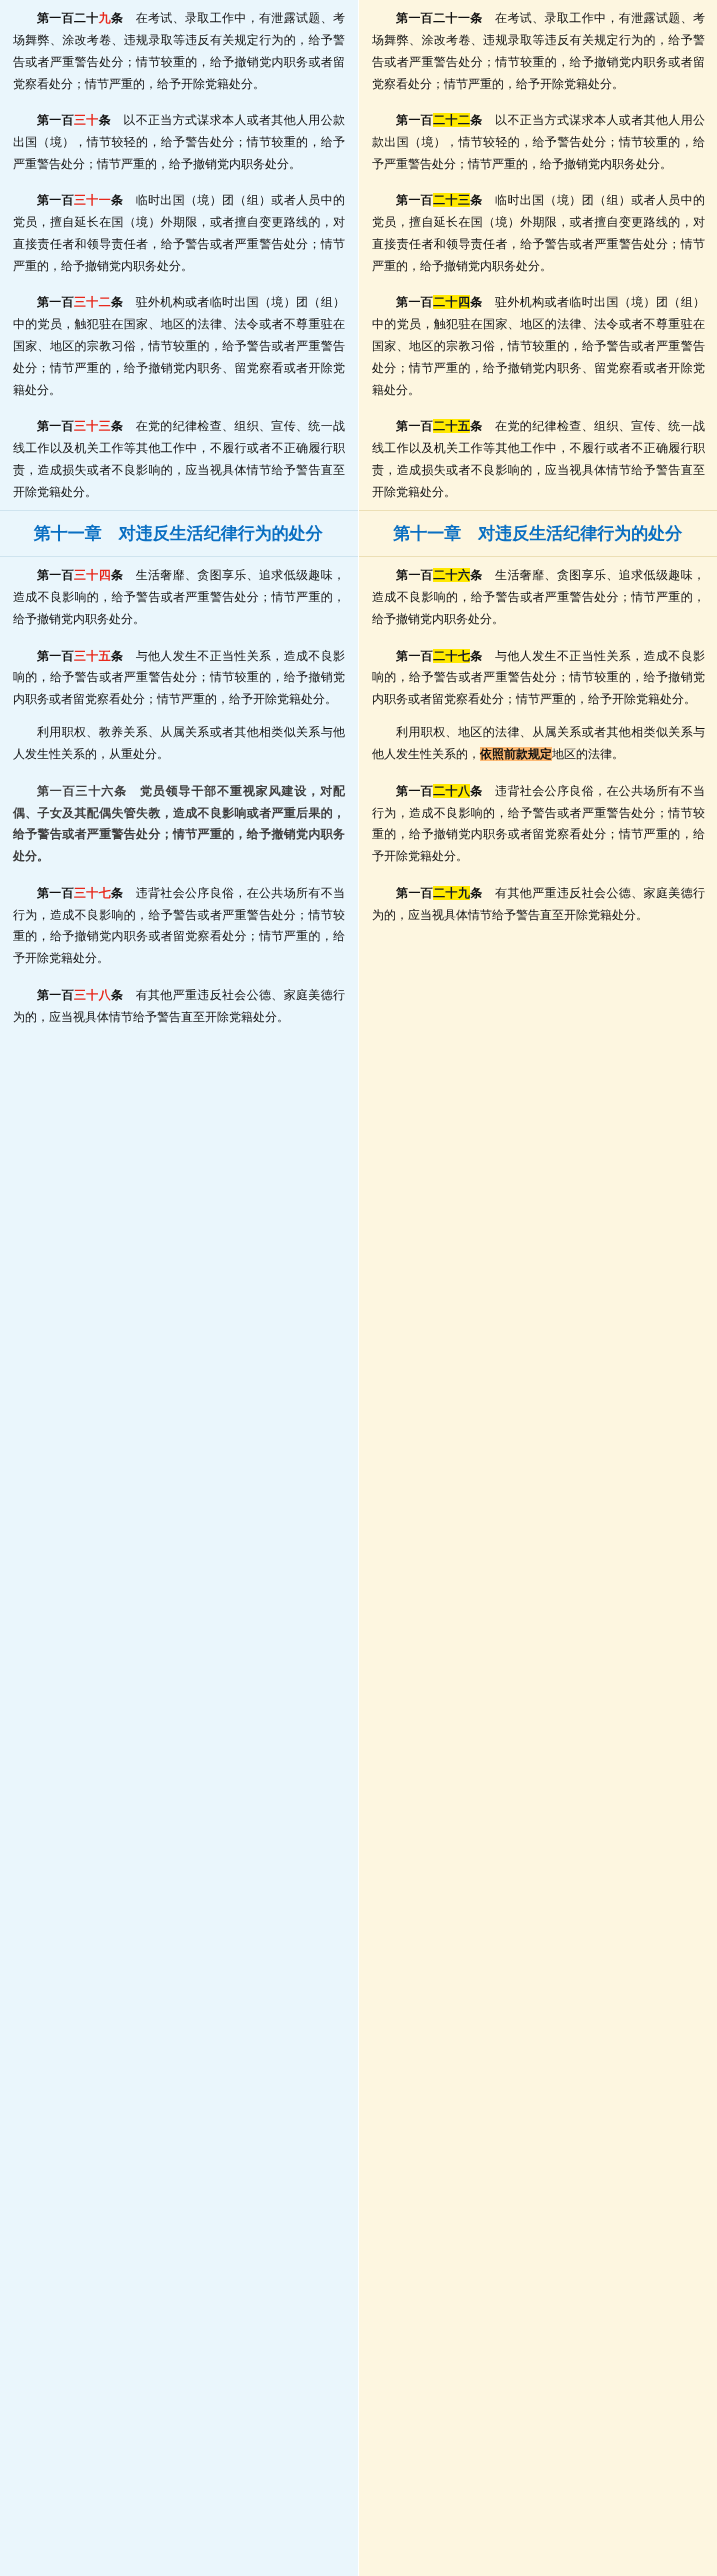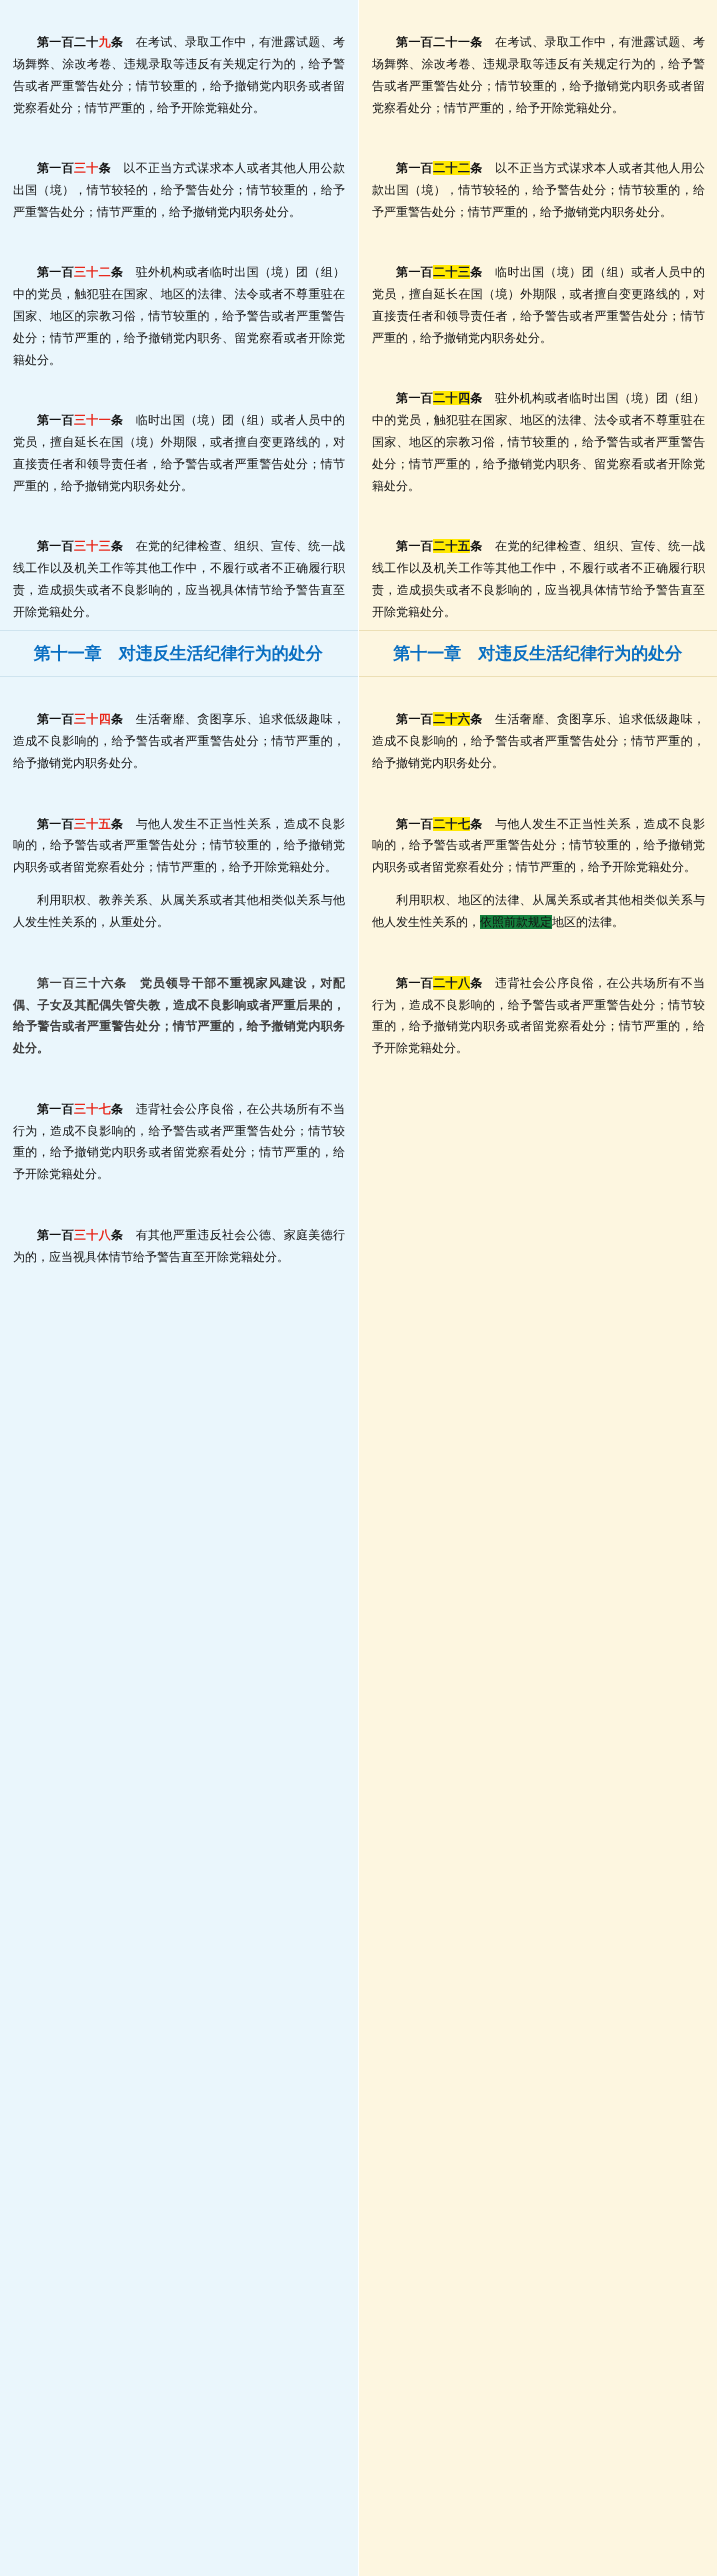--- a/index.html
+++ b/index.html
@@ -26,21 +26,20 @@
   .col-left {
     background: #eaf6fc;
     border-right: 0.8px solid #ffffff;
   }
   .col-right {
     background: #fdf6e0;
   }
   .block {
     padding: 8.2px 13px 6.5px 13px;
     box-sizing: border-box;
-    margin-top: 24px;
   }
   .para {
     font-size: 12px;
     line-height: 1.82;
     color: #111111;
     text-align: justify;
     text-justify: inter-ideograph;
     text-indent: 2em;
     margin: 0 0 11.4px 0;
     word-break: break-all;
@@ -53,21 +52,22 @@
   .num-red {
     color: #e8281b;
     font-weight: bold;
   }
   .num-hl {
     background: #ffe800;
     color: #0f172a;
     font-weight: bold;
   }
   .hl {
-    background: #15803d;
+    background: #fdba74;
+    font-weight: bold;
   }
   .all-red {
     color: #404040;
     font-weight: bold;
   }
   .chapter {
     font-size: 17px;
     font-weight: bold;
     color: #0a6fc2;
     padding: 9px 6.5px 9px 4.9px;
@@ -88,24 +88,24 @@
 
 <div class="page">
   <div class="col col-left" id="col-left">
       <div class="block">
         <p class="para"><span class="art">第一百二十</span><span class="num-red">九</span><span class="art">条</span><span>　在考试、录取工作中，有泄露试题、考场舞弊、涂改考卷、违规录取等违反有关规定行为的，给予警告或者严重警告处分；情节较重的，给予撤销党内职务或者留党察看处分；情节严重的，给予开除党籍处分。</span></p>
       </div>
       <div class="block">
         <p class="para"><span class="art">第一百</span><span class="num-red">三十</span><span class="art">条</span><span>　以不正当方式谋求本人或者其他人用公款出国（境），情节较轻的，给予警告处分；情节较重的，给予严重警告处分；情节严重的，给予撤销党内职务处分。</span></p>
       </div>
       <div class="block">
-        <p class="para"><span class="art">第一百</span><span class="num-red">三十二</span><span class="art">条</span><span>　驻外机构或者临时出国（境）团（组）中的党员，触犯驻在国家、地区的法律、法令或者不尊重驻在国家、地区的宗教习俗，情节较重的，给予警告或者严重警告处分；情节严重的，给予撤销党内职务、留党察看或者开除党籍处分。</span></p>
+        <p class="para"><span class="art">第一百</span><span class="num-red">三十一</span><span class="art">条</span><span>　临时出国（境）团（组）或者人员中的党员，擅自延长在国（境）外期限，或者擅自变更路线的，对直接责任者和领导责任者，给予警告或者严重警告处分；情节严重的，给予撤销党内职务处分。</span></p>
       </div>
       <div class="block">
-        <p class="para"><span class="art">第一百</span><span class="num-red">三十一</span><span class="art">条</span><span>　临时出国（境）团（组）或者人员中的党员，擅自延长在国（境）外期限，或者擅自变更路线的，对直接责任者和领导责任者，给予警告或者严重警告处分；情节严重的，给予撤销党内职务处分。</span></p>
+        <p class="para"><span class="art">第一百</span><span class="num-red">三十二</span><span class="art">条</span><span>　驻外机构或者临时出国（境）团（组）中的党员，触犯驻在国家、地区的法律、法令或者不尊重驻在国家、地区的宗教习俗，情节较重的，给予警告或者严重警告处分；情节严重的，给予撤销党内职务、留党察看或者开除党籍处分。</span></p>
       </div>
       <div class="block">
         <p class="para"><span class="art">第一百</span><span class="num-red">三十三</span><span class="art">条</span><span>　在党的纪律检查、组织、宣传、统一战线工作以及机关工作等其他工作中，不履行或者不正确履行职责，造成损失或者不良影响的，应当视具体情节给予警告直至开除党籍处分。</span></p>
       </div>
       <div class="chapter">第十一章　对违反生活纪律行为的处分</div>
       <div class="block">
         <p class="para"><span class="art">第一百</span><span class="num-red">三十四</span><span class="art">条</span><span>　生活奢靡、贪图享乐、追求低级趣味，造成不良影响的，给予警告或者严重警告处分；情节严重的，给予撤销党内职务处分。</span></p>
       </div>
       <div class="block">
         <p class="para"><span class="art">第一百</span><span class="num-red">三十五</span><span class="art">条</span><span>　与他人发生不正当性关系，造成不良影响的，给予警告或者严重警告处分；情节较重的，给予撤销党内职务或者留党察看处分；情节严重的，给予开除党籍处分。</span></p>
@@ -141,15 +141,18 @@
       <div class="block">
         <p class="para"><span class="art">第一百</span><span class="num-hl">二十六</span><span class="art">条</span><span>　生活奢靡、贪图享乐、追求低级趣味，造成不良影响的，给予警告或者严重警告处分；情节严重的，给予撤销党内职务处分。</span></p>
       </div>
       <div class="block">
         <p class="para"><span class="art">第一百</span><span class="num-hl">二十七</span><span class="art">条</span><span>　与他人发生不正当性关系，造成不良影响的，给予警告或者严重警告处分；情节较重的，给予撤销党内职务或者留党察看处分；情节严重的，给予开除党籍处分。</span></p>
         <p class="para"><span>利用职权、地区的法律、从属关系或者其他相类似关系与他人发生性关系的，</span><span class="hl">依照前款规定</span><span>地区的法律。</span></p>
       </div>
       <div class="block">
         <p class="para"><span class="art">第一百</span><span class="num-hl">二十八</span><span class="art">条</span><span>　违背社会公序良俗，在公共场所有不当行为，造成不良影响的，给予警告或者严重警告处分；情节较重的，给予撤销党内职务或者留党察看处分；情节严重的，给予开除党籍处分。</span></p>
       </div>
+      <div class="block">
+        <p class="para"><span class="art">第一百</span><span class="num-hl">二十九</span><span class="art">条</span><span>　有其他严重违反社会公德、家庭美德行为的，应当视具体情节给予警告直至开除党籍处分。</span></p>
+      </div>
     </div>
 </div>
 
 
 </body></html>

